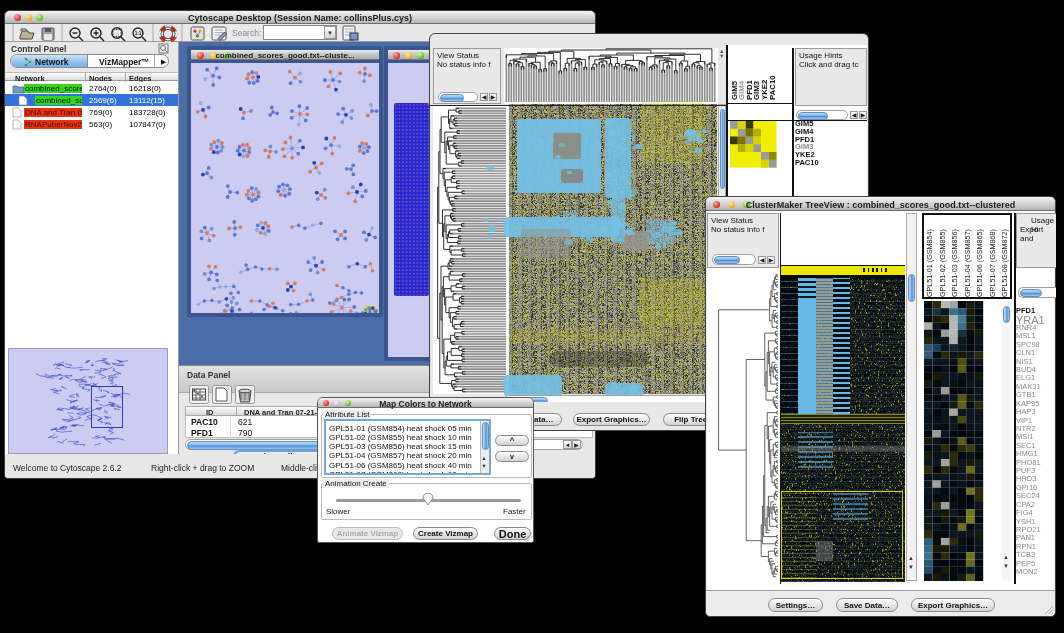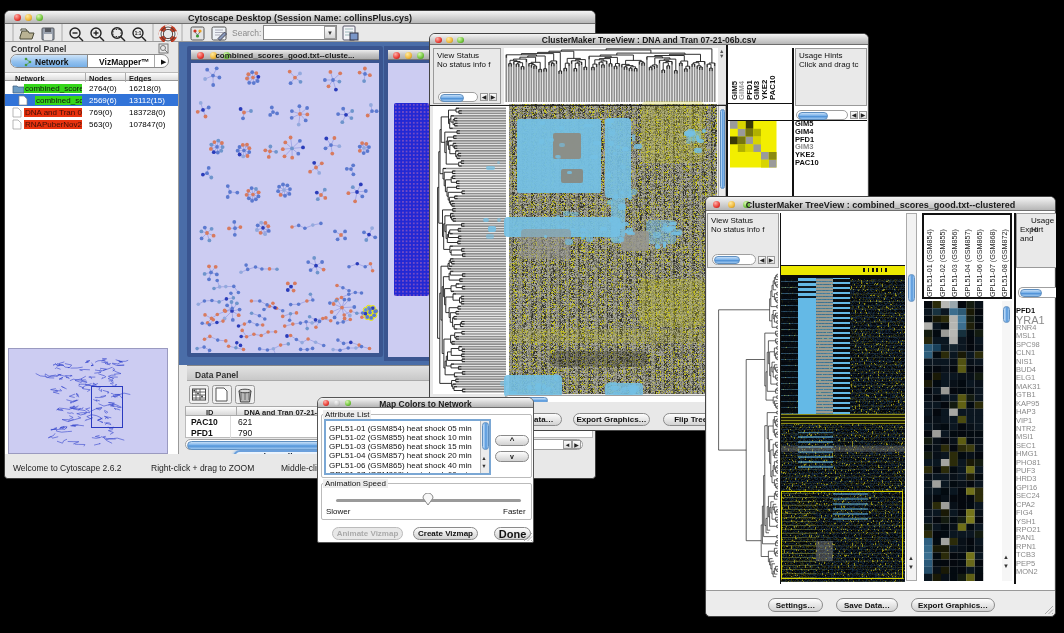--- a/index.html
+++ b/index.html
@@ -181,21 +181,21 @@
         <span class="abs" style="left:124px;top:1.5px">107847(0)</span>
   </div>
   <div class="abs" style="left:3px;top:306px;width:160px;height:106px;background:#ccccf2;border:1px solid #9a9ac0">
    <svg class="abs" style="left:0;top:0" width="158" height="104" viewBox="7 347 158 104">
           <path d="M67.7 406.5L73.5 406.4L74.7 406.9L80.4 406.8L81.1 405.2M99.3 406.2L97.9 408L94.1 406.3L100.1 405.7L93.3 407.1L88.5 409.4M54.8 428L54.4 429.1L59.7 430.2L65.6 429.6L69.9 429.3M113.7 437L107.3 437L103.9 437.8M103.4 434.8L103.5 434.3L101.4 434.7L102.6 436.7L105.2 438.8L110.1 441.3M96.3 371.8L102.8 373.9L103.8 374.9L99.7 376.6L100.8 375.5M56.2 434.7L50.4 436.2L49.2 434.5L46.3 435.8L51.5 433.5L53.1 431.3M99.4 387.1L99.5 389.6L96.8 387.5L98.2 385.2L94 384.7M92.3 371.2L99 370.4L97.1 368.6M108.9 391.3L110.9 391.8L111.7 392.4L117.9 392.4L116.9 393.5L113.2 392.5M116.5 404.4L109.7 404L110.8 401.6L112.4 402.3L106.3 402.9M82.8 418.8L84.3 417.7L84.1 418.2L90.5 415.8L88.7 416.4M71.7 411.7L69.8 410.8L68 411.3L65.2 410.7M103 359.4L100.3 358.1L104.6 356.8L100.2 356.4M98.1 366.3L104.4 367.1L100.5 368.7L107 366.6L110.3 365.2M89.5 381.6L83 383.9L80.4 385.6M89.9 435.6L94.2 436.3L98.5 435.5L93.3 434.5L97.5 433.4M74.9 394.9L75.8 392.6L74.6 391.1L74.3 392.8L76 392.8L76.8 395.3M99.3 359.9L104.1 360.8L104.3 359.7L102.1 358.3L96 358.8L93.1 360.3M55 439.2L60.5 441.2L61.6 438.8L65 437.2M71.8 417.3L65.5 419.4L60.1 417.5L66.7 417.7L71.1 415.5L67.2 413.6M110.6 367.8L114.7 370L119 371.6L112.1 372.2M108.9 361.5L105.4 362.1L105.7 359.9L103.2 361.5L108.2 362.9M55 361.5L61.7 363.3L55.9 363.3L53.3 362.4L51.2 363.1L52.5 362.4M64.6 386.9L59.4 384.4L62.5 385.9M89.4 360.9L90.9 362.3L89.2 363.8L90.9 363.5L89.1 363.5L92 363.1M97.8 398.9L93.9 397.8L95.1 399.3L91.3 397.5M53.9 386.6L48.6 387.6L54.7 388.7L59.6 388.9L57.9 386.9M73 405.4L72.6 404.1L71.1 404.2M89.2 417L84.8 414.6L89.5 412.7L94.4 413.6L99.1 415.8L100.2 417.3M54.4 426.8L48.9 428.1L55 425.9L52.5 426.2M106.7 379L108.7 378.8L111.5 381L108 381.5M114 407.7L112.2 406.3L118.2 408M115.8 394.8L111 394.3L116.4 392.6L116.4 392.5L119.2 394.8L120.4 396.6M61 425.4L62.2 424.5L58.4 425.5L64.8 424.4M98.6 394.6L104 393.6L100.8 395.2L96.6 395.5L92.9 395.4M109 395.1L111.8 393.6L113 395.6L115.1 393.3L122 391.1L128.3 392.5M110.2 361.2L115.7 361.9L119.6 359.8L115.6 358.5M110.8 427.6L106.4 428.6L111.4 430.6L108 432.4M72.7 395.5L67.3 394.3L73.1 392M81.9 423.8L75 423L74.1 422.9L70 423.3L76.4 422.8M87.9 367.8L82 367.5L81.1 367.6L77.6 367.8L80.5 368.7M76.3 398L70.8 400.2L68.6 400.5L68.9 401.4L69 399.2M71.4 423.2L73.5 424.4L68.6 423.7L74.4 423.5M59.1 407.9L61.2 408.7L60.1 407.7L55.7 407.6L59.6 408.6M59.1 373.5L57.1 372.3L55.5 374.2L49.1 374.2L45.5 375.6L43.5 374.7M78.6 406.3L76.6 408L71.1 406.9M58.6 367.3L54.2 365.7L53 366.9M105.8 425.1L110.9 426.6L111.5 425L107 426.8M76.4 383.7L81.9 385.9L80.2 386.2L81.4 386.8L88.1 387.8L85.3 389.6M83.9 411.7L78.5 413L74.7 411.4M93.3 375.1L86.8 375.1L88.8 374.8L89.7 377.1M110.9 369.3L112.6 367.1L110.6 365.8M57.1 406L54.7 407.9L57.4 406.1L62.4 406.6L68.4 407.6M100.8 388.3L106.9 390.1L106 391.4L105.8 389.4M54.8 364.1L57.7 363.6L57.3 361.4L62.3 359.9M84.3 359.1L87.9 358.6L83.4 360.6L86.5 360L84.7 360.1L86 358.7M52.2 376L47.2 375.8L42.9 374.4L38.3 373.9L33.7 371.5M59.3 372.3L54.9 374L53.5 373.1L47 374.2L43.3 371.9L43.2 373.9M110.3 379L109.9 377.3L111.6 376.5L106.4 374.3L109.6 373.2L113.6 373M113.6 384.3L114.4 382L112.1 384.5L109.6 382.2M80.7 365.1L75.2 366L68.5 366.1M83.8 374.2L79.6 376.6L79.3 378.1L85.1 380.3L78.6 379.3M92.1 443.1L98.3 441.6L97.1 441.6M88.1 405.8L83.6 407L86.8 408.7L87.6 410.8L85.7 410.4L81.9 411.8M83.7 381.5L83.8 382.8L89.6 383.8L95.9 381.5M63.3 425.4L57.6 426.4L59.9 425.5L61.3 427L55.1 427.5L48.7 427.4M109.3 415.8L102.4 414.3L106.4 416.4L104.1 415.4L103.4 417.1M65.9 419.6L72 417.8L78.8 415.9L75.8 414.4M108.1 403.9L112.2 404.1L107.8 402.5L101.9 404.1L96.5 401.7M115.8 375.1L110 375L106.1 376.6L107.7 377.3L111.4 379.2M74.8 411.9L78.7 410.8L85 410.6L83.3 408.6L76.4 407.6L78.4 406.8M64.7 425.6L63.6 426.3L65.1 424.9L63 427.4L60.7 427M57.6 376.8L61 375.4L57.1 377.2L60.4 377.1M98.9 434.6L105.2 436.6L111.5 436.5L115.3 436.1L122.3 438.2M71.3 442L76.8 439.7L71.9 439.7L65.7 439.5M64.9 375.9L63.9 375.1L67.3 376.3L64.3 374.3L61.5 373.9L55.6 372.2M102.3 420.7L109.1 422.6L107.3 420.9L104.6 420.7L105 421L103 422.7M70.8 399.1L75.1 398.1L71.5 399.7L64.7 397.8L65.1 398M62.9 361.6L69.7 363L67.7 365.4L65.8 365.6M84.4 378.7L83.4 377.9L77.1 378.1L71.4 377.2L67.9 378.7M79.6 380.7L73 378.4L80 376.7M102.3 408.3L105.7 410L104.4 411.3L102.2 409.4M53.1 361.1L55.1 363.1L60.8 363L63.1 365.1L67.5 365.6L66.3 365.7M63.3 373.6L70.2 373.9L68.9 373.1L68.2 374.7M81.9 444.3L82.9 442.5L76.5 442.4L72.7 442.2M90.6 381.9L91.7 382.1L91.5 381L94.4 383.1L88.9 383.9M76.5 403.8L72.2 405.9L67.8 405.4L72.4 404.4L69.2 406.7L75.4 405.8M77.9 382.7L76.8 382.2L82.3 382.2L88.7 383.4M98.1 367.5L99.9 369.1L93 368M115.4 363.3L122.2 363.1L119.3 363.4L114.7 363.4L110.1 361.6M98.6 419.8L101 420.5L96 418.3L99.6 416.7L95.3 418.3L100.5 416M115.4 405.7L119.3 405.3L114.9 403L109.3 401L106.5 400.5L112.6 401M113.7 357.7L120.6 360.1L117.1 359.3L123.4 359.3L126.2 358.3M53.4 388.4L54.4 388.2L54.9 388L55.4 389.6L51.2 390.1L57.3 391.8" stroke="#3546cc" stroke-width="0.7" fill="none" opacity="0.85"></path>
         </svg>
    <div class="abs" style="left:82px;top:37px;width:32px;height:42px;border:1px solid #2a3ac0"></div>
   </div>
  </div>
  <div class="abs" style="left:174px;top:31px;width:calc(100% - 174px);height:323px;background:#4a6da8;overflow:hidden">
-  <div class="abs" style="left:8px;top:4px;width:196px;height:311px;background:#3a5590;border:4px solid #3a5590;border-radius:2px">
+  <div class="abs" style="left:8px;top:4px;width:196px;height:271px;background:#3a5590;border:4px solid #3a5590;border-radius:2px">
    <div class="tbar" style="height:10px;background:linear-gradient(#ededed,#c9c9c9 45%,#adadad);border-bottom:1px solid #777">
     <div class="lights">
             <span style="left:6px;top:1.5px;width:7px;height:7px;background:radial-gradient(circle at 35% 30%,#ffb0a8,#e83b33 60%,#9c0f0c)"></span>
             <span style="left:19px;top:1.5px;width:7px;height:7px;background:radial-gradient(circle at 35% 30%,#ffeaa0,#efb73a 60%,#a87b08)"></span>
             <span style="left:32px;top:1.5px;width:7px;height:7px;background:radial-gradient(circle at 35% 30%,#d8f8b0,#6fc43b 60%,#3c7c10)"></span>
           </div>
     <div class="ttxt" style="top:1px;font-size:8px">combined_scores_good.txt--cluste...</div>
    </div>
    <div class="abs" style="left:0;top:13px;right:0;bottom:0;background:#ccccf2;overflow:hidden">
     <svg class="abs" style="left:0;top:0" width="188" height="290" viewBox="190 58 188 290">
@@ -600,21 +600,21 @@
             <span style="left:17px;top:1.5px;width:7px;height:7px;background:radial-gradient(circle at 35% 30%,#ffeaa0,#efb73a 60%,#a87b08)"></span>
             <span style="left:29px;top:1.5px;width:7px;height:7px;background:radial-gradient(circle at 35% 30%,#d8f8b0,#6fc43b 60%,#3c7c10)"></span>
           </div>
    </div>
    <div class="abs" style="left:0;top:13px;right:0;bottom:0;background:#ccccf2">
     <div class="abs" style="left:6px;top:40px;width:35px;height:193px;background:#2228d4;border-radius:2px;background-image:radial-gradient(circle,rgba(255,140,170,0.65) 0.5px,rgba(0,0,0,0) 0.8px);background-size:3.6px 3.6px"></div>
    </div>
   </div>
  </div>
  <div class="abs" style="left:174px;top:354px;width:calc(100% - 174px);height:101px;background:#e8e8e8">
-  <div class="abs" style="left:8px;top:0;right:0;height:16px;background:linear-gradient(#e2e2e2,#c8c8c8);border-top:1px solid #888;border-bottom:1px solid #aaa">
+  <div class="abs" style="left:0;top:0;right:0;height:28px;background:linear-gradient(#e2e2e2,#c8c8c8);border-top:1px solid #888;border-bottom:1px solid #aaa">
    <span class="abs" style="left:8px;top:4px;font-size:8.5px;font-weight:bold;color:#333">Data Panel</span>
   </div>
   <svg class="abs" style="left:10px;top:20px" width="75" height="20">
    <rect x="0.5" y="0.5" width="19" height="18" rx="2" fill="#f0f0f0" stroke="#999"></rect>
         <rect x="3.5" y="4" width="13" height="11" fill="#fff" stroke="#444"></rect>
         <path d="M3.5 7 H16.5 M3.5 10 H16.5 M3.5 13 H16.5 M7 4 V15 M11 4 V15" stroke="#444" stroke-width="0.8"></path>
         <circle cx="5.2" cy="5.5" r="0.9" fill="#333"></circle>
         <circle cx="9" cy="8.5" r="0.9" fill="#333"></circle>
         <circle cx="13" cy="11.5" r="0.9" fill="#333"></circle>
    <rect x="23.5" y="0.5" width="19" height="18" rx="2" fill="#f0f0f0" stroke="#999"></rect>
@@ -644,28 +644,20 @@
   <div class="abs" style="left:54px;top:85px;width:120px;height:14px;border:2px solid #6ba0dc;border-radius:7px;background:linear-gradient(#eef5fd,#cfe2f6);box-shadow:0 0 3px #7ab0e8;font-size:8.5px;font-weight:bold;color:#123;text-align:center;line-height:11px">Node Attribute Brows</div>
  </div>
  <div class="abs" style="left:0;bottom:0;width:100%;height:24px;background:#e8e8e8;border-radius:0 0 4px 4px">
   <span class="abs" style="left:8px;top:9px;font-size:8.5px;color:#222">Welcome to Cytoscape 2.6.2</span>
   <span class="abs" style="left:146px;top:9px;font-size:8.5px;color:#222">Right-click + drag  to  ZOOM</span>
   <span class="abs" style="left:276px;top:9px;font-size:8.5px;color:#222">Middle-click + drag</span>
  </div>
 </div>
 
 <div class="win" style="left:429px;top:33px;width:440px;height:398px;border-radius:6px 6px 2px 2px;border:1px solid #444;z-index:20">
- <div class="tbar" style="height:11px;border-radius:5px 5px 0 0">
-  <div class="lights">
-        <span style="left:5px;top:2.5px;width:6.5px;height:6.5px;background:radial-gradient(circle at 35% 30%,#ffb0a8,#e83b33 60%,#9c0f0c)"></span>
-        <span style="left:16px;top:2.5px;width:6.5px;height:6.5px;background:radial-gradient(circle at 35% 30%,#ffeaa0,#efb73a 60%,#a87b08)"></span>
-        <span style="left:27px;top:2.5px;width:6.5px;height:6.5px;background:radial-gradient(circle at 35% 30%,#d8f8b0,#6fc43b 60%,#3c7c10)"></span>
-      </div>
-  <div class="ttxt" style="top:1px;font-size:8.5px">ClusterMaker TreeView : DNA and Tran 07-21-06b.csv</div>
- </div>
  <div class="whitep" style="left:297px;top:11px;right:1px;bottom:28px"></div>
  <div class="sbox" style="left:3px;top:14px;width:68px;height:56px">
   <div class="abs" style="left:3px;top:2px;font-size:8px">View Status</div>
   <div class="abs" style="left:3px;top:11px;font-size:8px">No status info f</div>
   <div class="hsc" style="left:4px;top:43px;width:40px;height:10px">
         <div class="aquath" style="left:1px;top:0.5px;width:24px;height:8px"></div>
       </div>
   <div class="arrbtn" style="left:46px;top:44px;width:8px;height:8px;line-height:7px">◀</div>
   <div class="arrbtn" style="left:55px;top:44px;width:8px;height:8px;line-height:7px">▶</div>
  </div>
@@ -1289,21 +1281,21 @@
       <div style="position:absolute;left:3px;top:30.4px;font-size:8px;color:#111;white-space:nowrap">GPL51-04 (GSM857) heat shock 20 min</div>
       <div style="position:absolute;left:3px;top:39.7px;font-size:8px;color:#111;white-space:nowrap">GPL51-06 (GSM865) heat shock 40 min</div>
       <div style="position:absolute;left:3px;top:49px;font-size:8px;color:#111;white-space:nowrap">GPL51-07 (GSM868) heat shock 60 min</div>
   <div class="abs" style="right:0;top:0;width:9px;height:52px;background:#ececec;border-left:1px solid #bbb">
    <div class="aquathv" style="left:0.5px;top:1px;width:7px;height:28px"></div>
   </div>
   <div class="abs" style="right:0.5px;top:33px;font-size:5.5px;color:#333;line-height:8px;text-align:center;width:9px">▲<br>▼</div>
  </div>
  <div class="pill" style="left:177px;top:37px;width:34px;height:11px;font-size:8px;line-height:9px">^</div>
  <div class="pill" style="left:177px;top:53px;width:34px;height:11px;font-size:7px;line-height:9px">v</div>
- <div class="abs" style="left:5px;top:81px;font-size:8px;color:#111;z-index:2;background:#ededed;padding:0 2px">Animation Speed</div>
+ <div class="abs" style="left:5px;top:81px;font-size:8px;color:#111;z-index:2;background:#ededed;padding:0 2px">Animation Create</div>
  <div class="abs" style="left:3px;top:85px;width:211px;height:37px;border:1px solid #bbb;border-radius:2px"></div>
  <div class="abs" style="left:18px;top:101px;width:185px;height:2.5px;background:#9a9a9a;border-radius:2px"></div>
  <svg class="abs" style="left:104px;top:95px" width="12" height="14">
       <path d="M1 5 a5 5 0 0 1 10 0 l-5 7 z" fill="#f8f8f8" stroke="#888"></path>
     </svg>
  <div class="abs" style="left:8px;top:109px;font-size:8px;color:#111">Slower</div>
  <div class="abs" style="left:185px;top:109px;font-size:8px;color:#111">Faster</div>
  <div class="pill" style="left:14px;top:129px;width:71px;height:13px;font-size:8px;line-height:12px;color:#aaa;border-color:#bbb;background:#e8e8e8">Animate Vizmap</div>
  <div class="pill" style="left:95px;top:129px;width:65px;height:13px;font-size:8px;line-height:12px">Create Vizmap</div>
  <div class="pill" style="left:176px;top:129px;width:37px;height:13px;font-size:11px;line-height:12px">Done</div>

